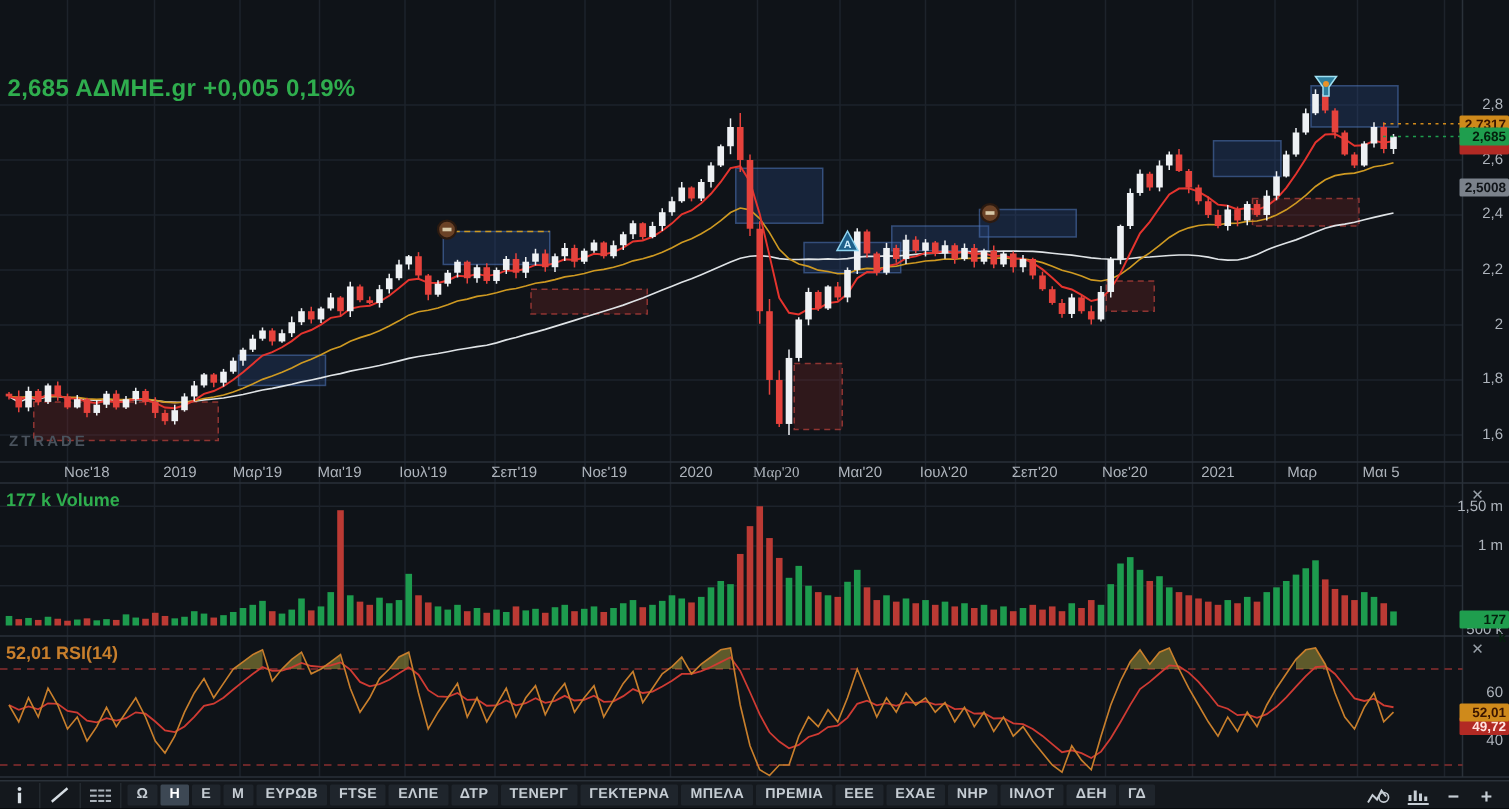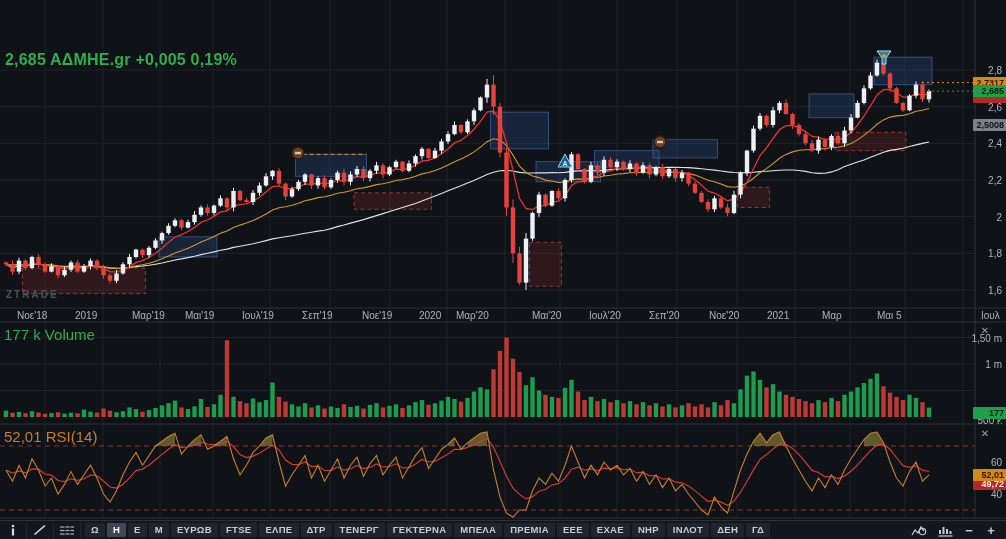--- a/index.html
+++ b/index.html
@@ -3,26 +3,26 @@
 <meta charset="utf-8">
 <style>
   html,body{margin:0;padding:0;background:#000;}
   body{width:1006px;height:539px;overflow:hidden;position:relative;
        font-family:"Liberation Sans",sans-serif;-webkit-font-smoothing:antialiased;}
   #app{position:absolute;inset:0;background:#0f1318;}
   svg text{font-family:"Liberation Sans",sans-serif;}
   .abs{position:absolute;}
   .ticker{left:5px;top:51px;font-size:16px;color:#2fae4e;font-weight:bold;letter-spacing:.2px;}
   .watermark{left:6px;top:289px;font-size:10px;color:#49525c;font-weight:bold;letter-spacing:2px;}
-  .pane-title{font-size:15px;font-weight:normal;}
+  .pane-title{font-size:12px;font-weight:bold;}
   .vol-title{left:4px;top:326px;color:#2fae4e;}
   .rsi-title{left:4px;top:428px;color:#c87f2c;text-align:right;}
   .tick{color:#aeb4bc;font-size:10px;}
   .ptick{left:968px;width:34px;text-align:right;transform:translateY(-50%);}
-  .ttick{top:309px;width:56px;text-align:left;height:13px;line-height:13px;}
+  .ttick{top:309px;width:56px;text-align:right;height:13px;line-height:13px;}
   .axis-label{left:973px;width:33px;height:12px;line-height:12px;font-size:9px;font-weight:bold;
               text-align:right;padding-right:2px;box-sizing:border-box;border-radius:1px;transform:translateY(-50%);}
   .lbl-orange{background:#cf8a1b;color:#3a1500;}
   .lbl-green{background:#1f9e4e;color:#04200d;}
   .lbl-red{background:#b22a24;color:#ffe3e0;}
   .lbl-gray{background:#7b828b;color:#101418;}
   .close-x{left:978px;width:14px;height:12px;color:#98a0a8;font-size:10px;line-height:12px;
            text-align:center;cursor:pointer;}
   .toolbar{position:absolute;left:0;top:520px;width:1006px;height:19px;background:#14181d;
            border-top:1px solid #2a3139;display:flex;align-items:center;box-sizing:border-box;}
@@ -571,21 +571,21 @@
       <div class="abs tick ptick" style="top: 253.3px;">1,8</div>
       <div class="abs tick ptick" style="top: 289.96px;">1,6</div>
       <div class="abs tick ttick" style="left: 17px;">Νοε'18</div>
       <div class="abs tick ttick" style="left: 75px;">2019</div>
       <div class="abs tick ttick" style="left: 132px;">Μαρ'19</div>
       <div class="abs tick ttick" style="left: 185px;">Μαι'19</div>
       <div class="abs tick ttick" style="left: 242px;">Ιουλ'19</div>
       <div class="abs tick ttick" style="left: 302px;">Σεπ'19</div>
       <div class="abs tick ttick" style="left: 362px;">Νοε'19</div>
       <div class="abs tick ttick" style="left: 419px;">2020</div>
-      <div class="abs tick ttick" style="left: 456px;">Μαρ'20</div>
+      <div class="abs tick ttick" style="left: 477px; font-family: Liberation Serif, serif;">Μαρ'20</div>
       <div class="abs tick ttick" style="left: 532px;">Μαι'20</div>
       <div class="abs tick ttick" style="left: 589px;">Ιουλ'20</div>
       <div class="abs tick ttick" style="left: 649px;">Σεπ'20</div>
       <div class="abs tick ttick" style="left: 709px;">Νοε'20</div>
       <div class="abs tick ttick" style="left: 767px;">2021</div>
       <div class="abs tick ttick" style="left: 822px;">Μαρ</div>
       <div class="abs tick ttick" style="left: 877px;">Μαι 5</div>
       <div class="abs tick ttick" style="left: 981px;">Ιουλ</div>
       <div class="abs tick ptick" style="top: 337.5px;">1,50 m</div>
       <div class="abs tick ptick" style="top: 364px;">1 m</div>

